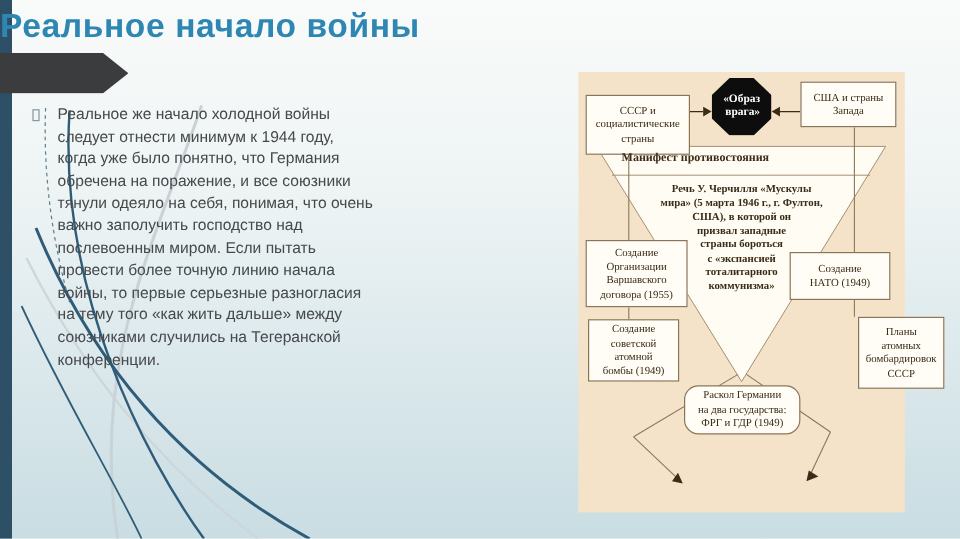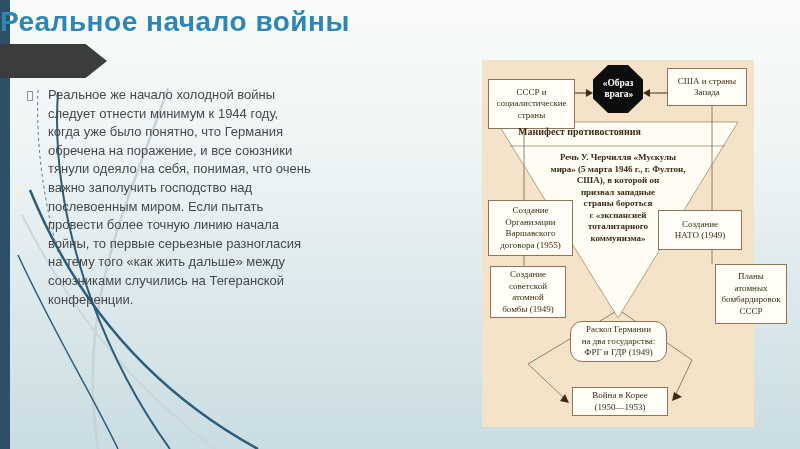--- a/index.html
+++ b/index.html
@@ -148,17 +148,15 @@
 советской
 атомной
 бомбы (1949)</div>
     <div class="dbox b-plans">Планы
 атомных
 бомбардировок
 СССР</div>
     <div class="dbox b-germany">Раскол Германии
 на два государства:
 ФРГ и ГДР (1949)</div>
-    <div class="dbox b-korea">Война в Корее
-(1950—1953)</div>
   </div>
 
 </div>
 
 </body></html>

